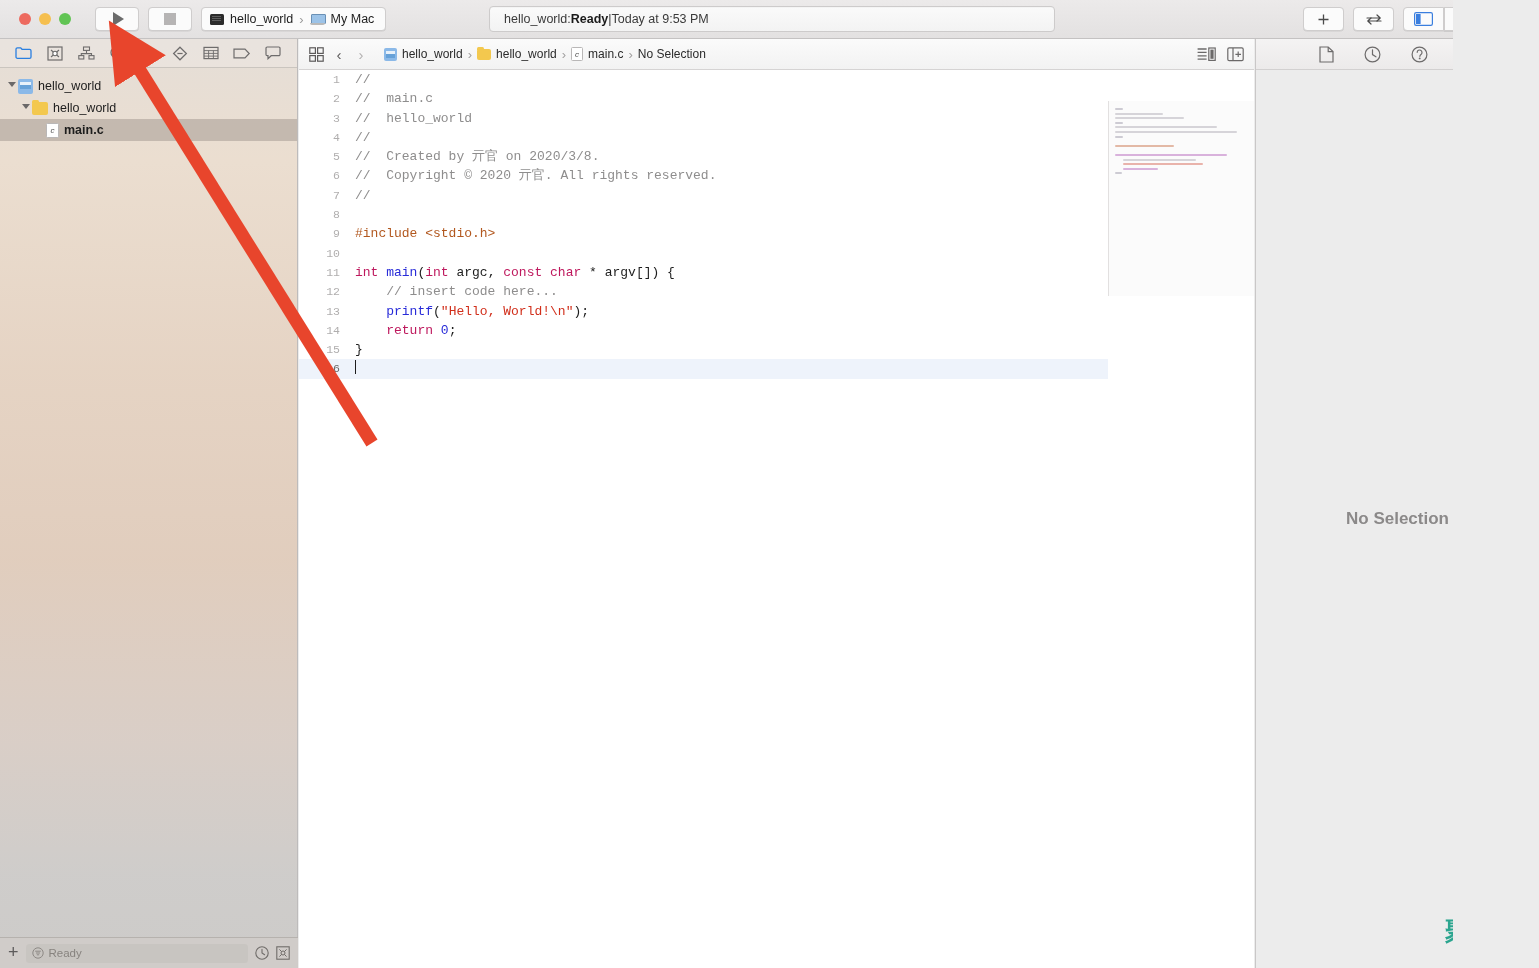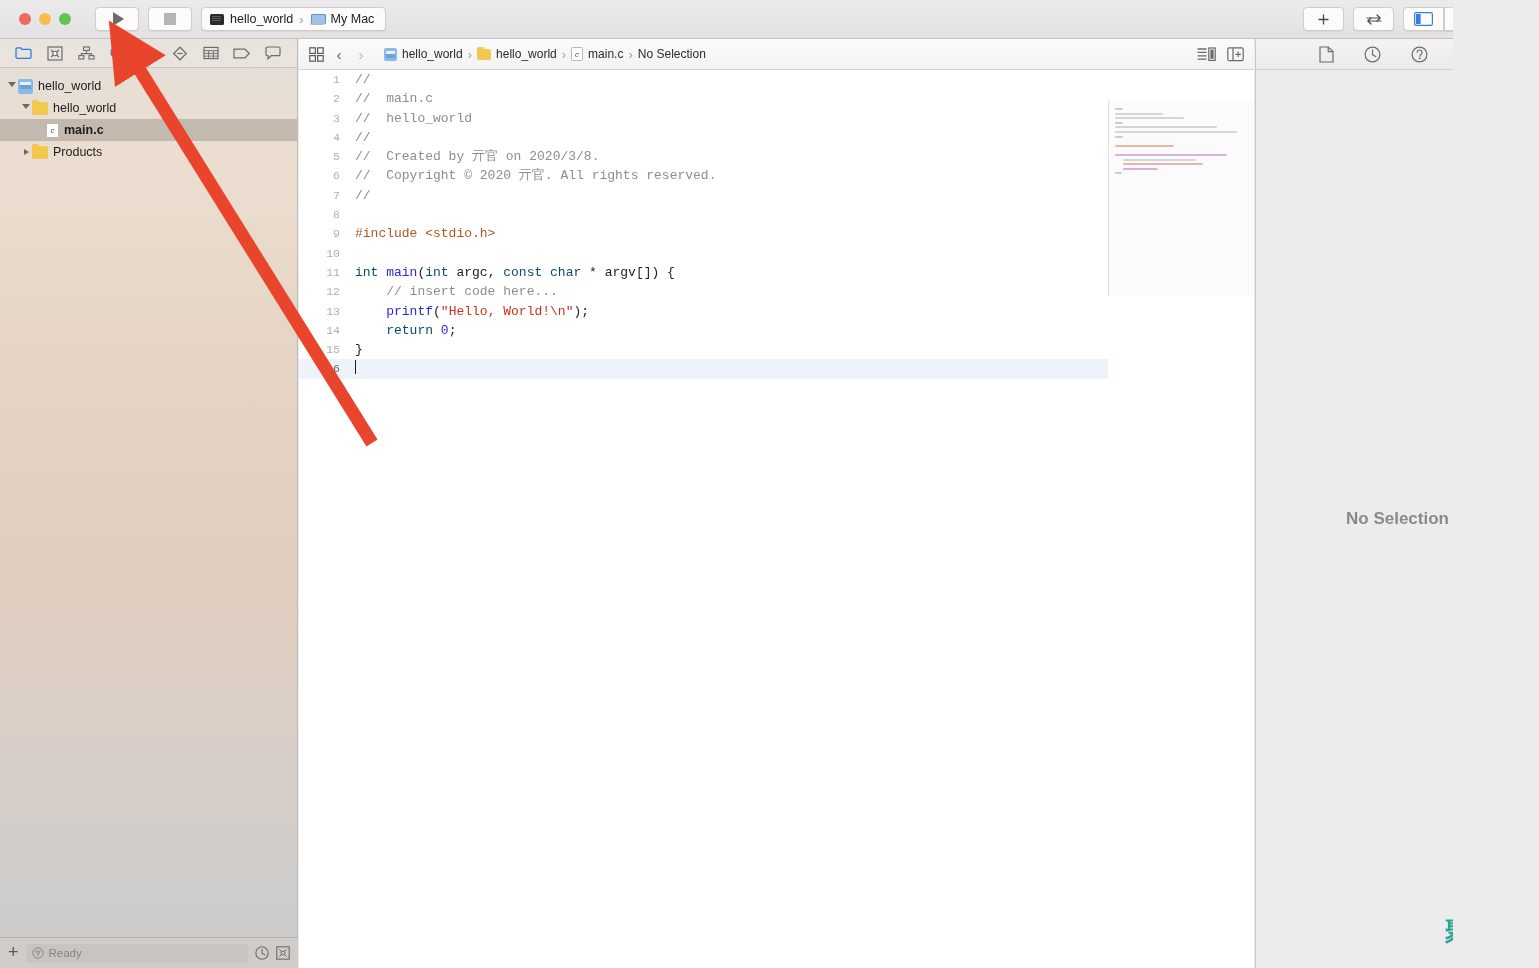--- a/index.html
+++ b/index.html
@@ -151,21 +151,21 @@
   }
   .ln.cur { background:#eef3fb; }
   .ln > .num {
     position:absolute; left:0; top:0; width:41px; text-align:right;
     color:#b0aeae; font-size:11.5px; line-height:19.3px;
     font-family:"Liberation Mono",monospace;
   }
   .ln.cur > .num { color:#6a6868; }
   .cm { color:#8e8d8d; }
   .pp { color:#b2581f; }
-  .kw { color:#0c4a6e; }
+  .kw { color:#be185d; }
   .st { color:#d12f1b; }
   .nm { color:#272ad8; }
   .fn { color:#1d1d1d; }
   .caret { display:inline-block;width:1px;height:14px;background:#1d1d1d;
     vertical-align:-2px;margin-left:0px; }
 
   .minimap {
     position:absolute; right:0; top:31px; width:146px; height:195px;
     background:#fbfbfb; border-left:1px solid #e2e0e0; padding:7px 6px;
   }
@@ -227,20 +227,26 @@
     </div>
 
     <div class="scheme">
       <span class="ico-app"></span>
       <span>hello_world</span>
       <span class="chev-sep">›</span>
       <span class="ico-mac"></span>
       <span>My Mac</span>
     </div>
 
+    <div class="statusbox">
+      <span>hello_world: </span>
+        <b>Ready</b>
+        <span> | </span>
+        <span>Today at 9:53 PM</span>
+    </div>
 
     <div class="tbright">
       <div class="tb-sq">
         <svg width="13" height="13" viewBox="0 0 13 13">
           <path d="M6.5 1.5v10M1.5 6.5h10" stroke="#4a4a4a" stroke-width="1.3" fill="none"></path>
         </svg>
       </div>
       <div class="tb-sq">
         <svg width="18" height="13" viewBox="0 0 18 13">
           <path d="M2 5h13M12 2l3.2 3-3.2 3" stroke="#4a4a4a" stroke-width="1.2" fill="none" stroke-linecap="round" stroke-linejoin="round"></path>
@@ -345,27 +351,20 @@
         <span class="ico ico-folder"></span>
         <span>hello_world</span>
       </div>
 
       <div class="trow sel" style="padding-left:34px;">
         <span class="disc"></span>
         <span class="ico ico-c">c</span>
         <span style="font-weight:bold;">main.c</span>
       </div>
 
-      <div class="trow" style="padding-left:20px;">
-        <span class="disc">
-            <i></i>
-          </span>
-        <span class="ico ico-folder"></span>
-        <span>Products</span>
-      </div>
     </div>
 
     <div class="filterbar">
       <span style="font-size:18px;color:#5d5b5b;line-height:0;padding-bottom:3px;">+</span>
       <div class="filterfield">
         <svg width="12" height="12" viewBox="0 0 12 12">
           <circle cx="6" cy="6" r="5.2" stroke="#8d8985" stroke-width="1" fill="none"></circle>
           <path d="M3.2 4.2h5.6M4 6h4M4.8 7.8h2.4" stroke="#8d8985" stroke-width="1"></path>
         </svg>
         <span>Ready</span>

